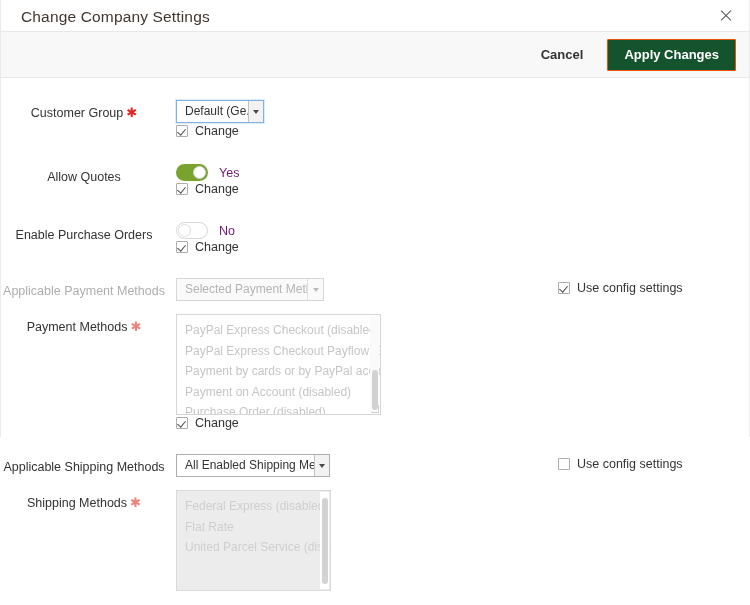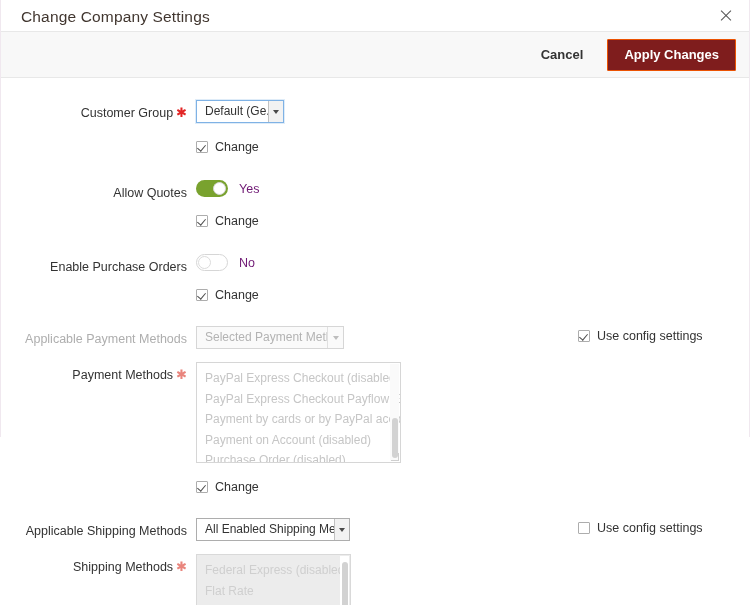--- a/index.html
+++ b/index.html
@@ -82,21 +82,21 @@
     border: none;
     font-family: "Liberation Sans", sans-serif;
     font-size: 13px;
     font-weight: bold;
     color: #333333;
     cursor: pointer;
     padding: 6px 10px;
     margin-right: 14px;
   }
   .btn-primary {
-    background: #7f1d1d;
+    background: #14532d;
     border: 1px solid #eb5202;
     color: #ffffff;
     font-family: "Liberation Sans", sans-serif;
     font-size: 13px;
     font-weight: bold;
     padding: 8px 16px;
     cursor: pointer;
     border-radius: 1px;
     line-height: 14px;
   }
@@ -109,29 +109,28 @@
     position: relative;
   }
   .field-row {
     display: flex;
     align-items: flex-start;
     margin-bottom: 0;
   }
   .label-col {
     width: 175px;
     flex: 0 0 175px;
-    text-align: right;
+    text-align: center;
     padding-right: 9px;
     box-sizing: border-box;
     font-size: 12.5px;
     color: #333333;
     line-height: 20px;
     padding-top: 3px;
     white-space: nowrap;
-    margin-left: 20px;
   }
   .label-col.disabled { color: #aeaeae; }
   .req {
     color: #e22626;
     font-size: 13px;
     margin-left: 3px;
     line-height: 1;
   }
   .req.dim { color: #e9857d; }
   .control-col {
@@ -186,21 +185,21 @@
   }
   .select-box.disabled .caret { border-top-color: #bdbdbd; }
   .sel-w1 { width: 88px; }
   .sel-w2 { width: 148px; }
   .sel-w3 { width: 154px; }
 
   
   .chk-line {
     display: flex;
     align-items: center;
-    margin-top: 17px;
+    margin-top: 1px;
   }
   .chk {
     width: 12px; height: 12px;
     border: 1px solid #adadad;
     background: #ffffff;
     box-sizing: border-box;
     position: relative;
     flex: 0 0 12px;
     border-radius: 1px;
   }

